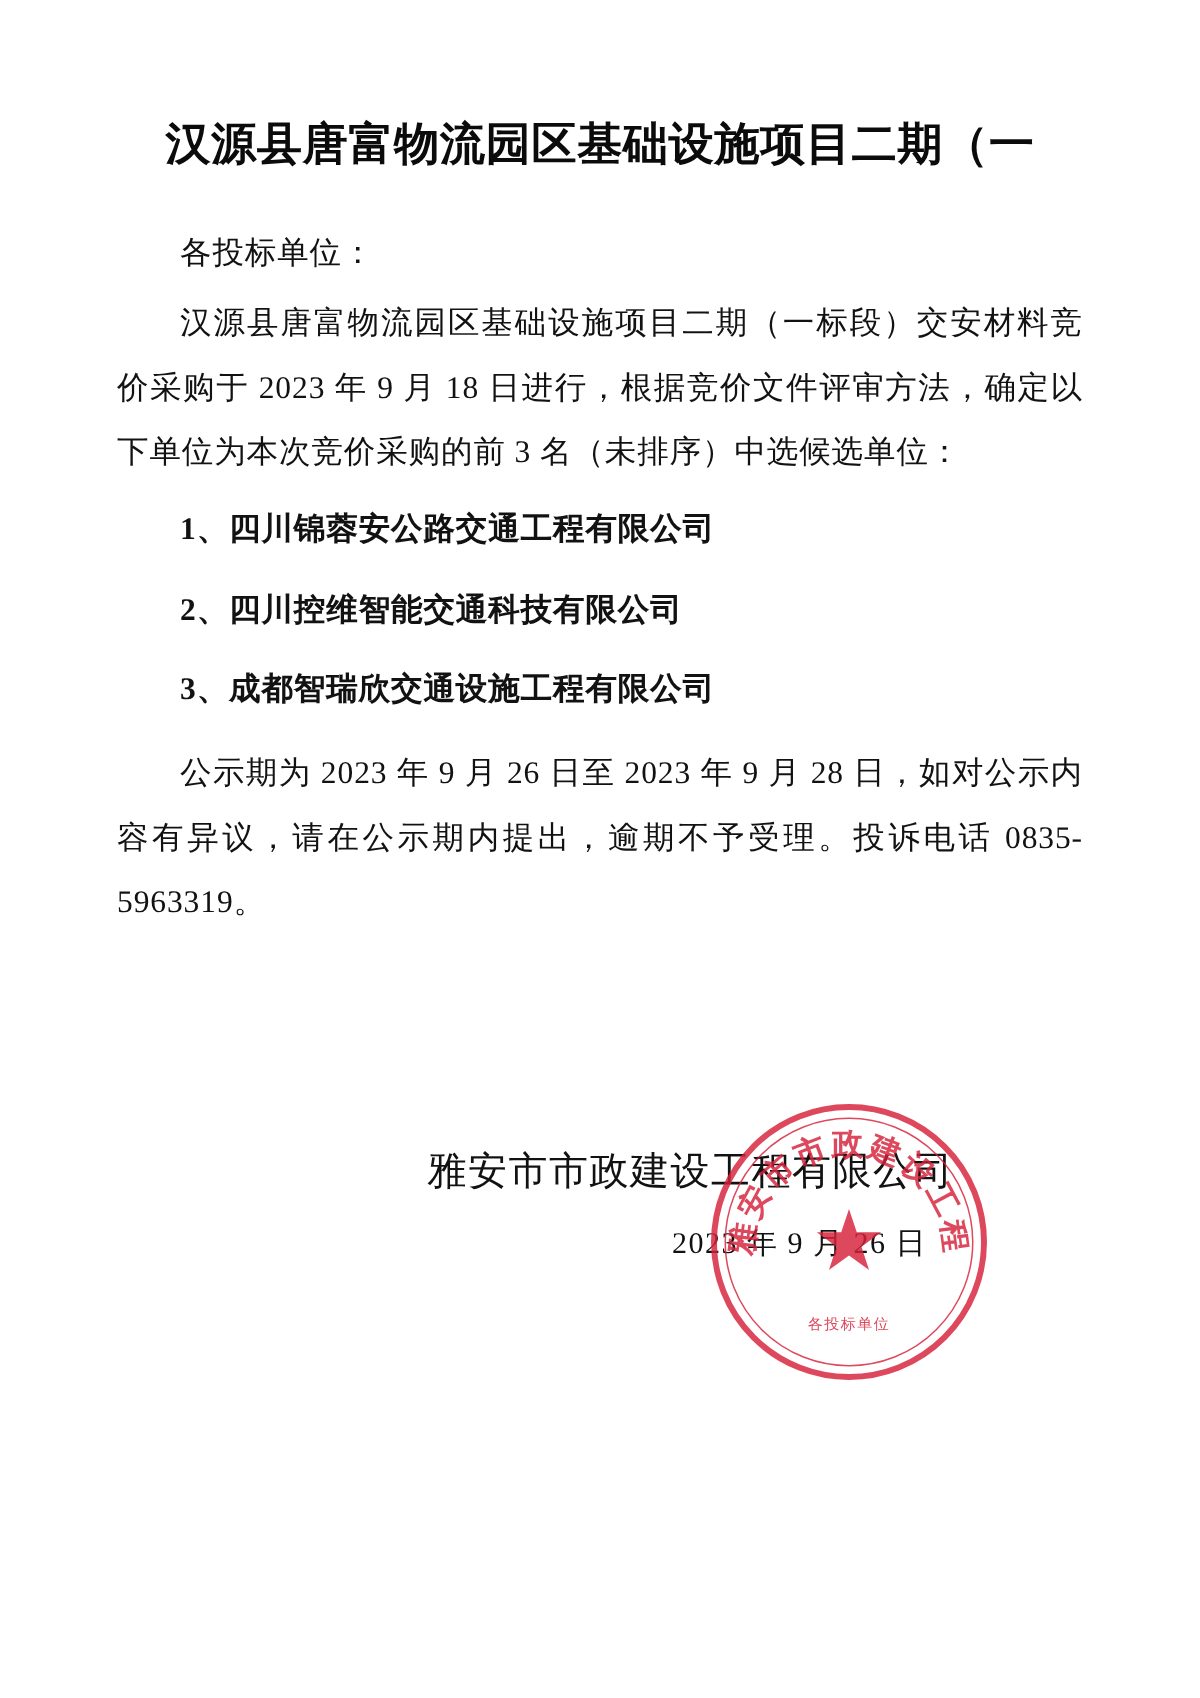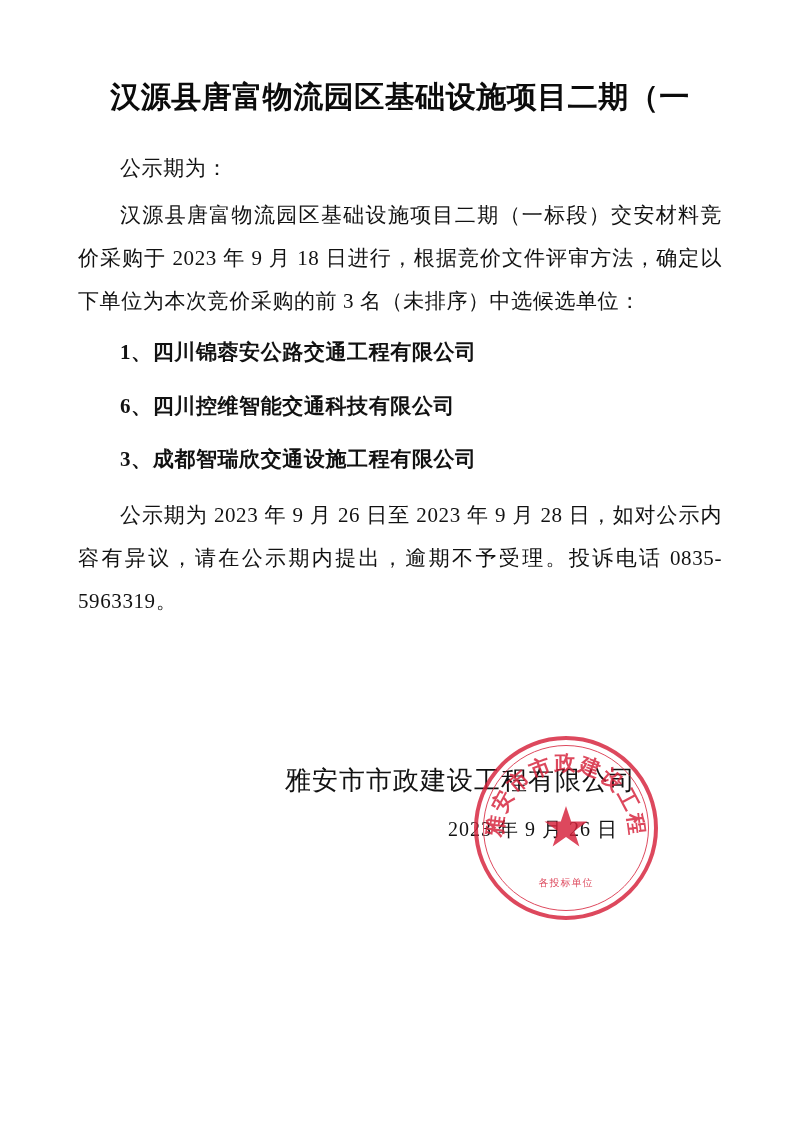--- a/index.html
+++ b/index.html
@@ -152,27 +152,27 @@
 <body>
 
 <div class="page">
 
   <h1 class="doc-title">
     <span class="title-line">汉源县唐富物流园区基础设施项目二期（一</span>
   </h1>
 
   <div class="body-block">
 
-    <p class="para para-salutation">公示期为：</p>
+    <p class="para para-salutation">各投标单位：</p>
 
     <p class="para">汉源县唐富物流园区基础设施项目二期（一标段）交安材料竞价采购于 2023 年 9 月 18 日进行，根据竞价文件评审方法，确定以下单位为本次竞价采购的前 3 名（未排序）中选候选单位：</p>
 
     <ul class="list">
       <li>1、四川锦蓉安公路交通工程有限公司</li>
-      <li>6、四川控维智能交通科技有限公司</li>
+      <li>2、四川控维智能交通科技有限公司</li>
       <li>3、成都智瑞欣交通设施工程有限公司</li>
     </ul>
 
     <p class="para para-notice">公示期为 2023 年 9 月 26 日至 2023 年 9 月 28 日，如对公示内容有异议，请在公示期内提出，逾期不予受理。投诉电话 0835-5963319。</p>
 
   </div>
 
   <div class="signature">
     <div class="sign-name">雅安市市政建设工程有限公司</div>
     <div class="sign-date">2023 年 9 月 26 日</div>

